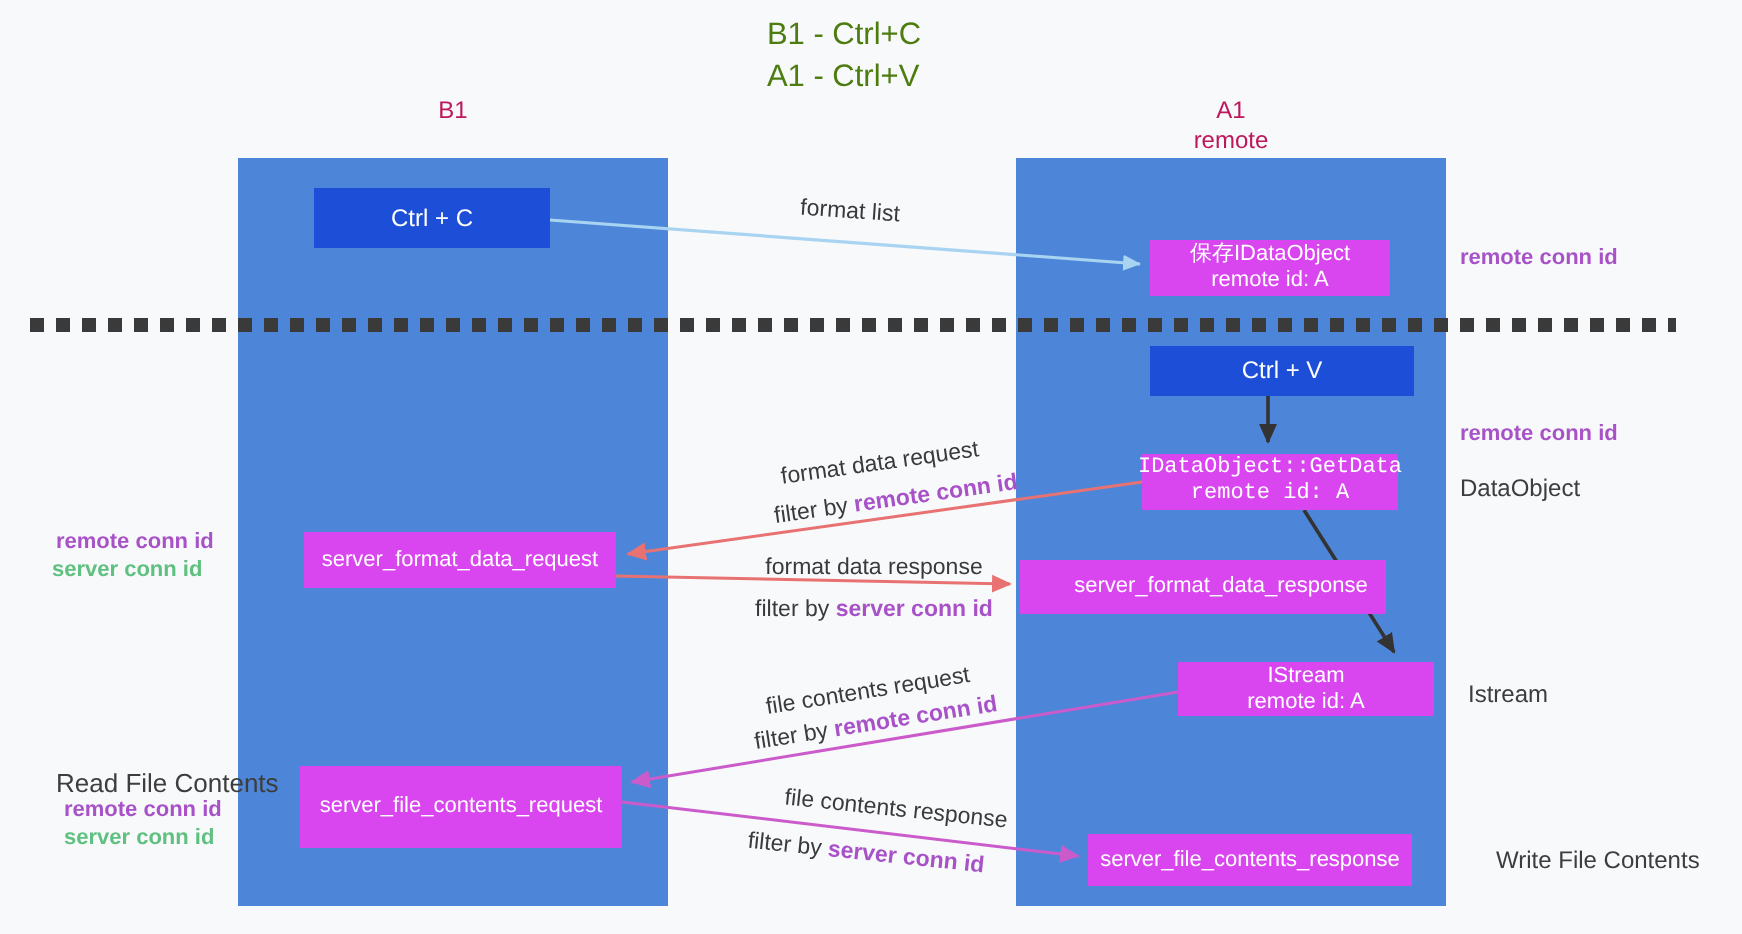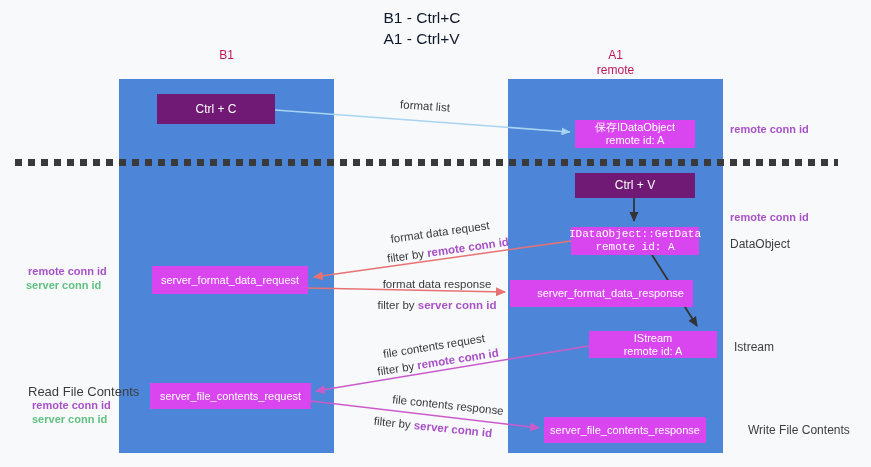--- a/index.html
+++ b/index.html
@@ -3,21 +3,21 @@
 <meta charset="utf-8">
 <style>
   html,body{margin:0;padding:0;background:#f8f9fb;}
   .canvas{
     position:relative;width:871px;height:467px;overflow:hidden;
     font-family:"Liberation Sans","DejaVu Sans",sans-serif;
     background:#f8f9fb;color:#3b3b3b;
   }
   .title{
     position:absolute;left:0;top:7;width:844px;text-align:center;
-    font-size:15.5px;line-height:21px;color:#0f172a;top:7px;
+    font-size:15.5px;line-height:21px;color:#4d7c0f;top:7px;
   }
   .title .tl{display:inline-block;text-align:left;}
   .colheader{
     position:absolute;top:48px;width:215px;text-align:center;
     font-size:12px;line-height:15px;color:#be185d;
   }
   .lifeline{
     position:absolute;top:79px;width:215px;height:374px;
     background:#4d86d8;z-index:1;
   }
@@ -25,21 +25,21 @@
   .divider{
     position:absolute;left:15px;top:159px;width:823px;height:7px;z-index:3;
     background:repeating-linear-gradient(90deg,#3a3a3a 0 7px,transparent 7px 13px);
   }
   .node{
     position:absolute;z-index:4;display:flex;flex-direction:column;
     align-items:center;justify-content:center;color:#fff;
     font-size:11px;line-height:13px;text-align:center;
   }
   .orange{background:#d946ef;}
-  .green{background:#701a75;font-size:12px;text-align:center;}
+  .green{background:#1d4ed8;font-size:12px;text-align:center;}
   .albl{
     position:absolute;z-index:5;white-space:nowrap;font-size:11.5px;
     color:#3a3a3a;transform:translate(-50%,-50%);
   }
   .slbl{position:absolute;z-index:5;white-space:nowrap;font-size:12px;color:#3d3d3d;}
   .conn{font-size:11px;font-weight:bold;}
   .purple{color:#a852c8;font-weight:bold;}
   .greentx{color:#5fc080;font-weight:bold;}
 </style>
 </head>
@@ -85,37 +85,37 @@
     <line x1="571" y1="241" x2="314" y2="277" stroke="#e87272" stroke-width="1.5" marker-end="url(#mh-red)"></line>
     <line x1="308" y1="288" x2="505" y2="292" stroke="#e87272" stroke-width="1.5" marker-end="url(#mh-red)"></line>
     <line x1="652" y1="255" x2="697" y2="326" stroke="#333333" stroke-width="1.8" marker-end="url(#mh-black)"></line>
     <line x1="589" y1="346" x2="316" y2="391" stroke="#cb5bcb" stroke-width="1.5" marker-end="url(#mh-mag)"></line>
     <line x1="311" y1="401" x2="539" y2="428" stroke="#cb5bcb" stroke-width="1.5" marker-end="url(#mh-mag)"></line>
   </svg>
 
   <div class="divider"></div>
 
   <div class="node green" style="left:157px;top:94px;width:118px;height:30px;">Ctrl + C</div>
-  <div class="node green" style="left:575px;top:173px;width:120px;height:25px;">Ctrl + V</div>
+  <div class="node green" style="left:575px;top:173px;width:132px;height:25px;">Ctrl + V</div>
 
   <div class="node orange" style="left:575px;top:120px;width:120px;height:28px;">
     <div>保存IDataObject</div>
     <div>remote id: A</div>
   </div>
   <div class="node orange" style="left:571px;top:227px;width:128px;height:28px;font-family:Liberation Mono, monospace;">
     <div>IDataObject::GetData</div>
     <div>remote id: A</div>
   </div>
   <div class="node orange" style="left:152px;top:266px;width:156px;height:28px;">server_format_data_request</div>
   <div class="node orange" style="left:510px;top:280px;width:165px;height:27px;padding-left:18px;">server_format_data_response</div>
   <div class="node orange" style="left:589px;top:331px;width:128px;height:27px;">
     <div>IStream</div>
     <div>remote id: A</div>
   </div>
-  <div class="node orange" style="left:150px;top:383px;width:161px;height:26px;">server_file_contents_request</div>
+  <div class="node orange" style="left:150px;top:383px;width:161px;height:41px;">server_file_contents_request</div>
   <div class="node orange" style="left:544px;top:417px;width:162px;height:26px;">server_file_contents_response</div>
 
   <div class="albl" style="left:425px;top:106px;transform:translate(-50%,-50%) rotate(4deg);">format list</div>
 
   <div class="albl" style="left:440px;top:232px;transform:translate(-50%,-50%) rotate(-8deg);">format data request</div>
   <div class="albl" style="left:448px;top:250px;transform:translate(-50%,-50%) rotate(-8deg);">
     <span>filter by </span><span class="purple">remote conn id</span>
   </div>
 
   <div class="albl" style="left:437px;top:284px;">format data response</div>

